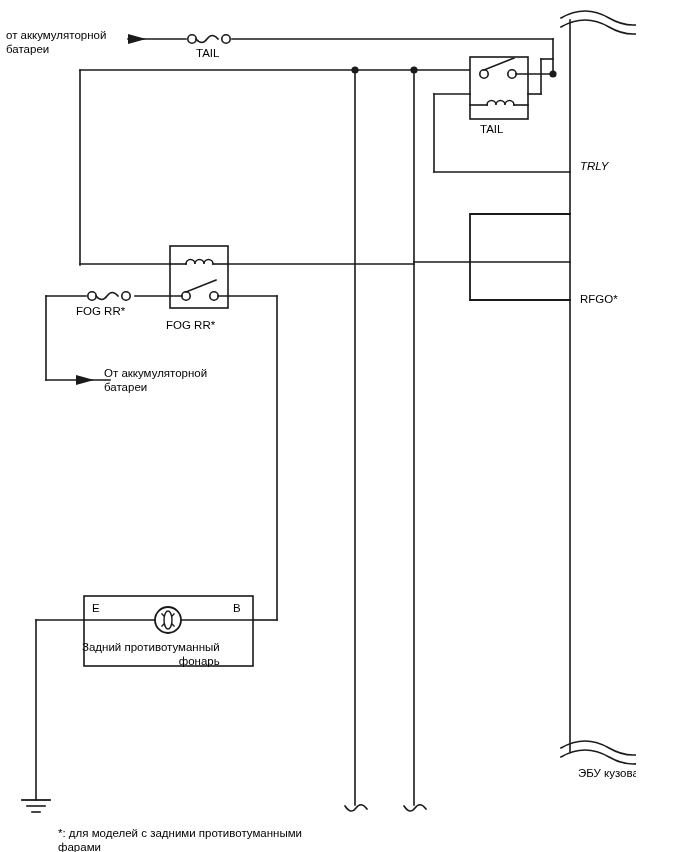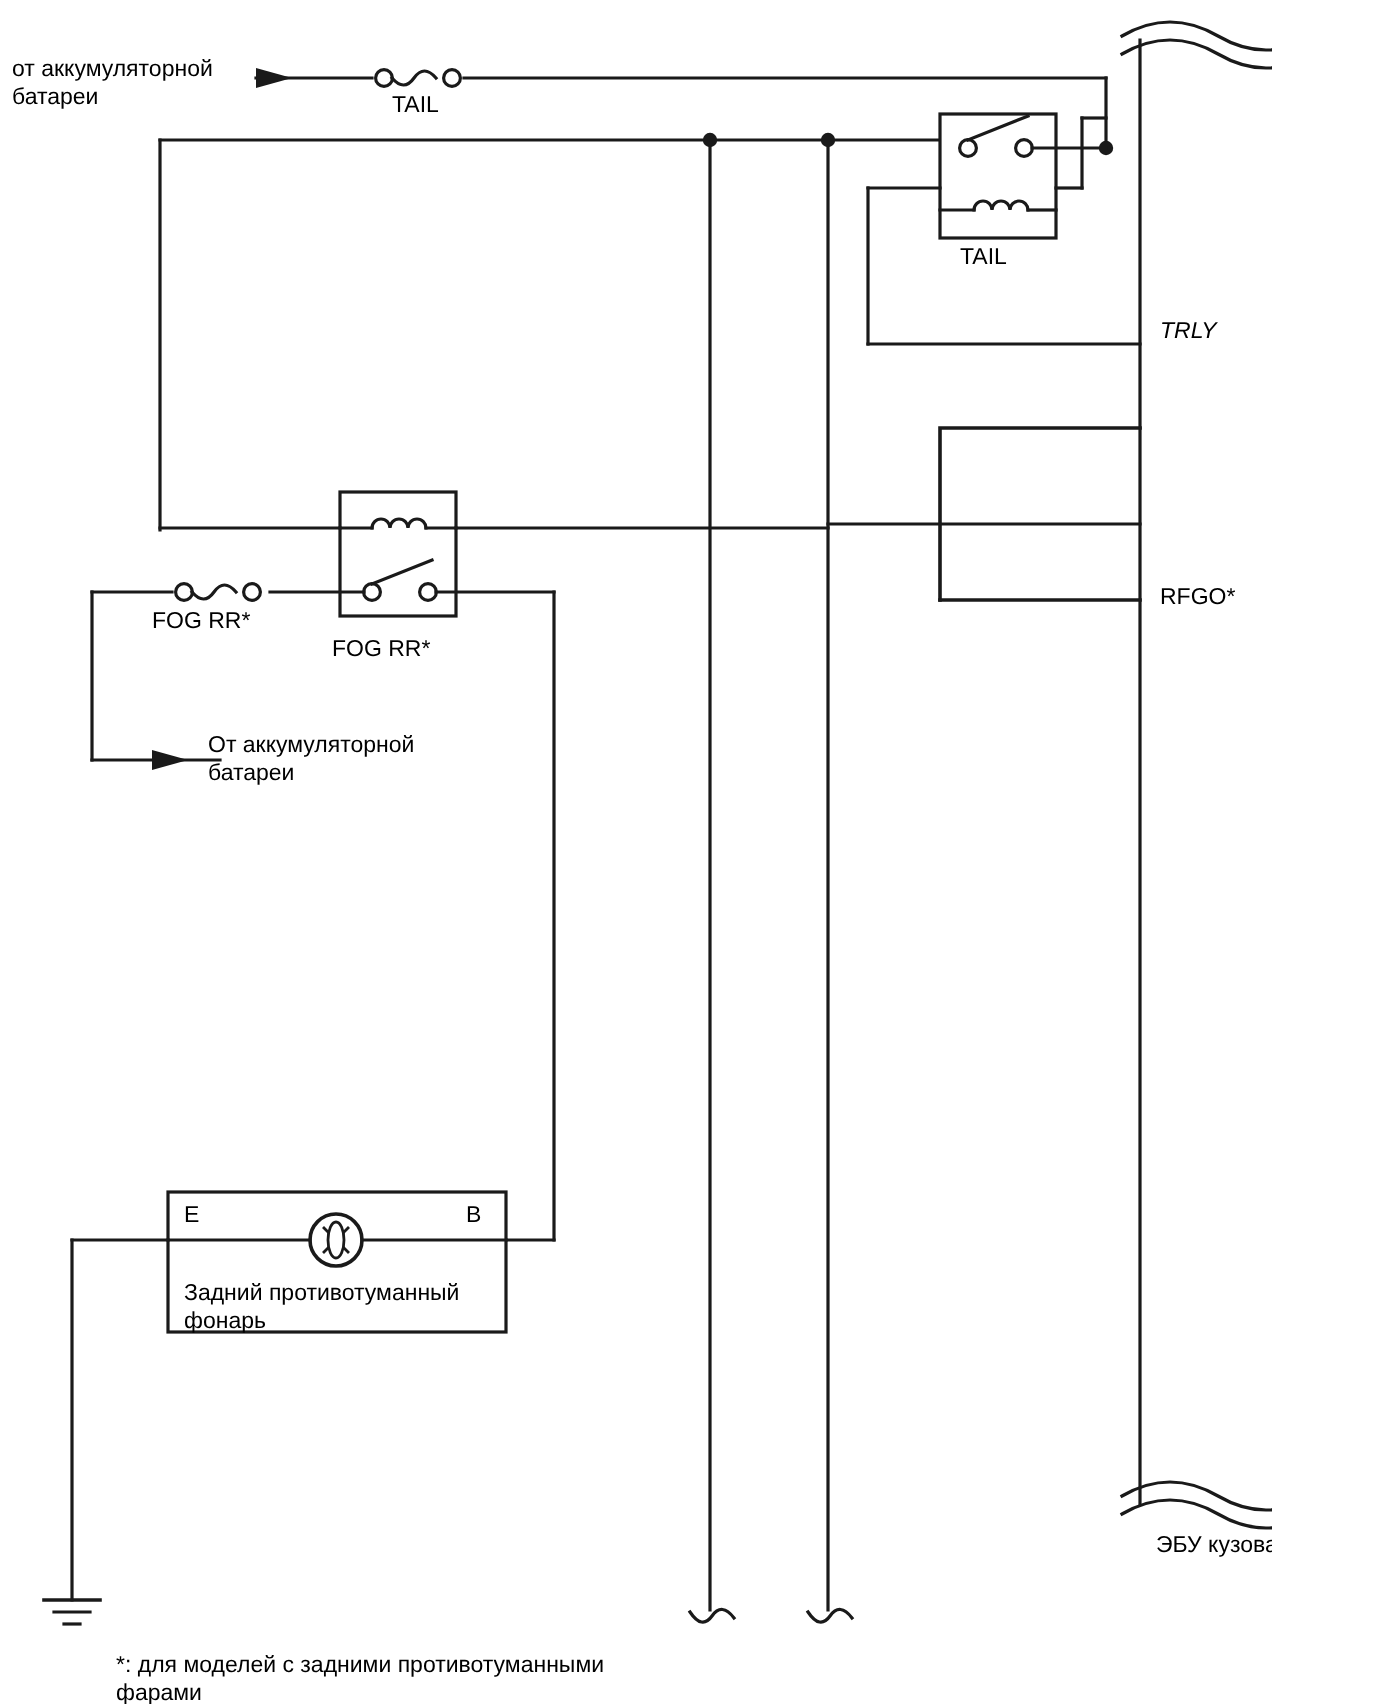--- a/index.html
+++ b/index.html
@@ -172,21 +172,21 @@
 
   <div class="lbl" style="left:166px;top:318px;">FOG RR*</div>
 
   <div class="lbl" style="left:104px;top:366px;">От аккумуляторной
 батареи</div>
 
   <div class="lbl" style="left:92px; top:601px;">E</div>
 
   <div class="lbl" style="left:233px;top:601px;">B</div>
 
-  <div class="lbl" style="left:92px; top:640px;">Задний противотуманный
+  <div class="lbl" style="left:82px; top:640px;text-align:right;">Задний противотуманный
 фонарь</div>
 
 
   <div class="lbl" style="left:578px;top:766px;">ЭБУ кузова</div>
 
   <div class="lbl" style="left:58px; top:786px;margin-top:40px;">*: для моделей с задними противотуманными
 фарами</div>
 
 </div>
 

